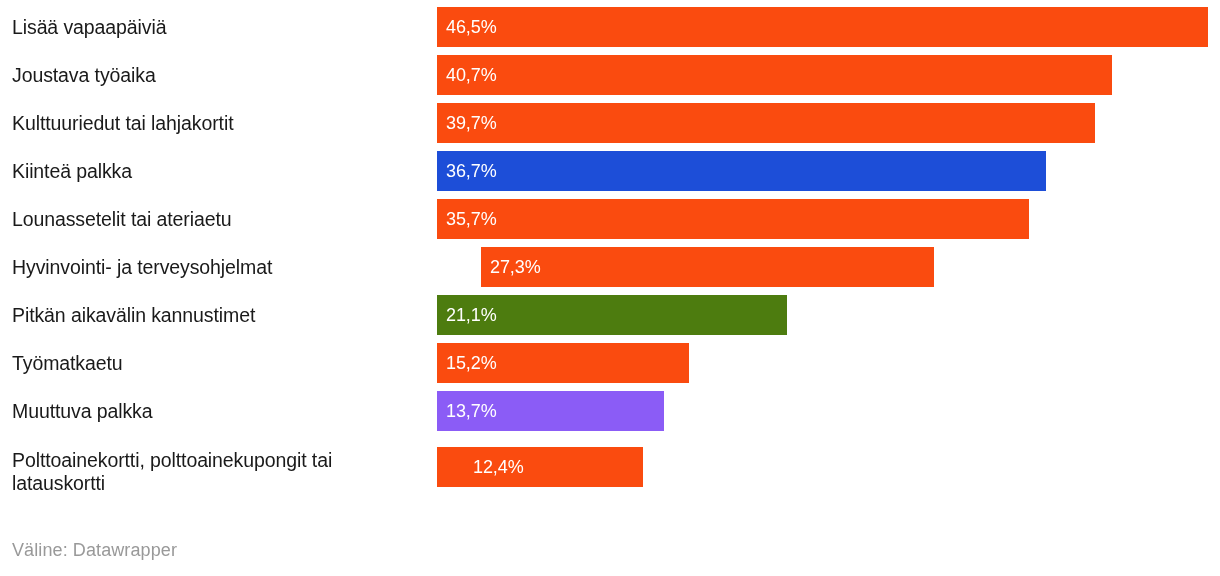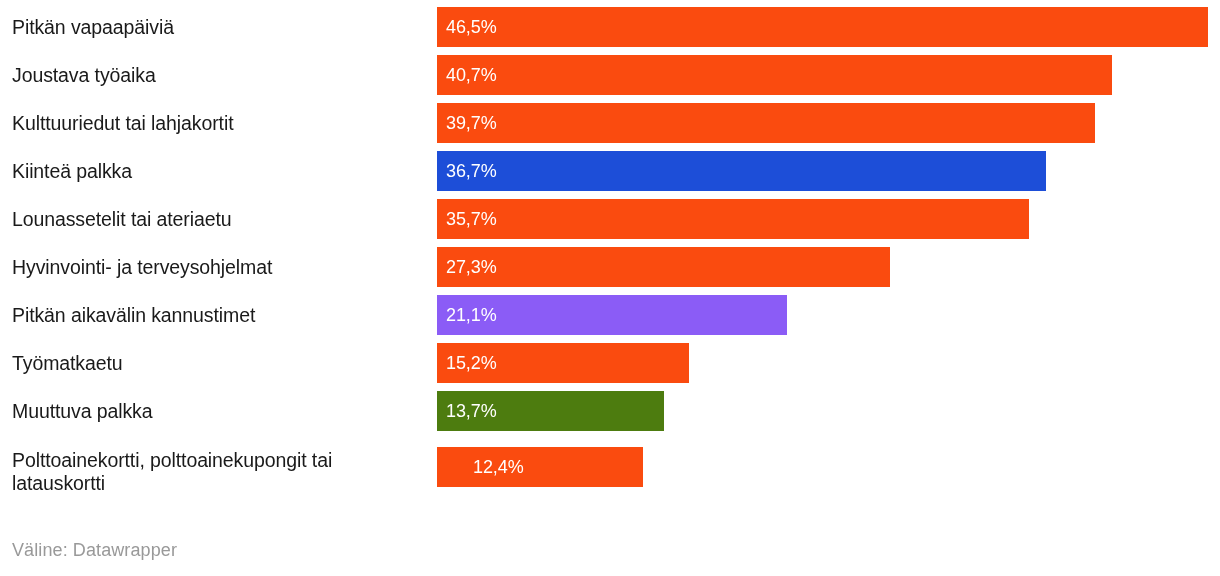--- a/index.html
+++ b/index.html
@@ -93,21 +93,21 @@
     letter-spacing: 0.1px;
   }
 </style>
 </head>
 <body>
 
 <div id="chart-root">
 
   <div class="plot-area">
       <div class="bar-row" style="top: 7px;">
-        <div class="row-label single">Pitkän vapaapäiviä</div>
+        <div class="row-label single">Lisää vapaapäiviä</div>
         <div class="bar-track">
           <div class="bar" style="width: 771px; background: rgb(250, 75, 15);">
             <span class="bar-value">46,5%</span>
           </div>
         </div>
       </div>
       <div class="bar-row" style="top: 55px;">
         <div class="row-label single">Joustava työaika</div>
         <div class="bar-track">
           <div class="bar" style="width: 675px; background: rgb(250, 75, 15);">
@@ -135,45 +135,45 @@
         <div class="row-label single">Lounassetelit tai ateriaetu</div>
         <div class="bar-track">
           <div class="bar" style="width: 592px; background: rgb(250, 75, 15);">
             <span class="bar-value">35,7%</span>
           </div>
         </div>
       </div>
       <div class="bar-row" style="top: 247px;">
         <div class="row-label single">Hyvinvointi- ja terveysohjelmat</div>
         <div class="bar-track">
-          <div class="bar" style="width: 453px; background: rgb(250, 75, 15);">
+          <div class="bar" style="width: 453px; background: rgb(250, 75, 15); margin-left: 44px;">
             <span class="bar-value">27,3%</span>
           </div>
         </div>
       </div>
       <div class="bar-row" style="top: 295px; padding-left: 24px;">
         <div class="row-label single">Pitkän aikavälin kannustimet</div>
         <div class="bar-track">
-          <div class="bar" style="width: 350px; background: #8b5cf6;">
+          <div class="bar" style="width: 350px; background: #4d7c0f;">
             <span class="bar-value">21,1%</span>
           </div>
         </div>
       </div>
       <div class="bar-row" style="top: 343px;">
         <div class="row-label single">Työmatkaetu</div>
         <div class="bar-track">
           <div class="bar" style="width: 252px; background: rgb(250, 75, 15);">
             <span class="bar-value">15,2%</span>
           </div>
         </div>
       </div>
       <div class="bar-row" style="top: 391px;">
         <div class="row-label single">Muuttuva palkka</div>
         <div class="bar-track">
-          <div class="bar" style="width: 227px; background: #4d7c0f;">
+          <div class="bar" style="width: 227px; background: #8b5cf6;">
             <span class="bar-value">13,7%</span>
           </div>
         </div>
       </div>
       <div class="bar-row" style="top: 447px;">
         <div class="row-label multi">Polttoainekortti, polttoainekupongit tai
 latauskortti</div>
         <div class="bar-track">
           <div class="bar" style="width: 206px; background: rgb(250, 75, 15); padding-left: 27px;">
             <span class="bar-value">12,4%</span>

